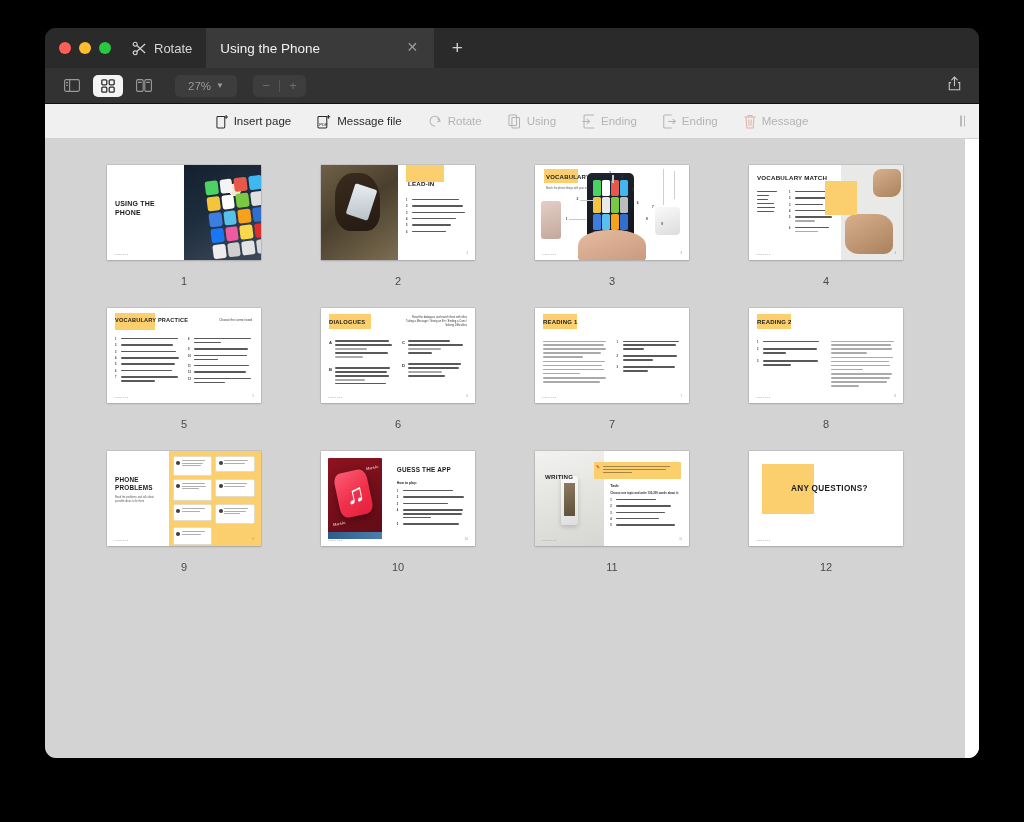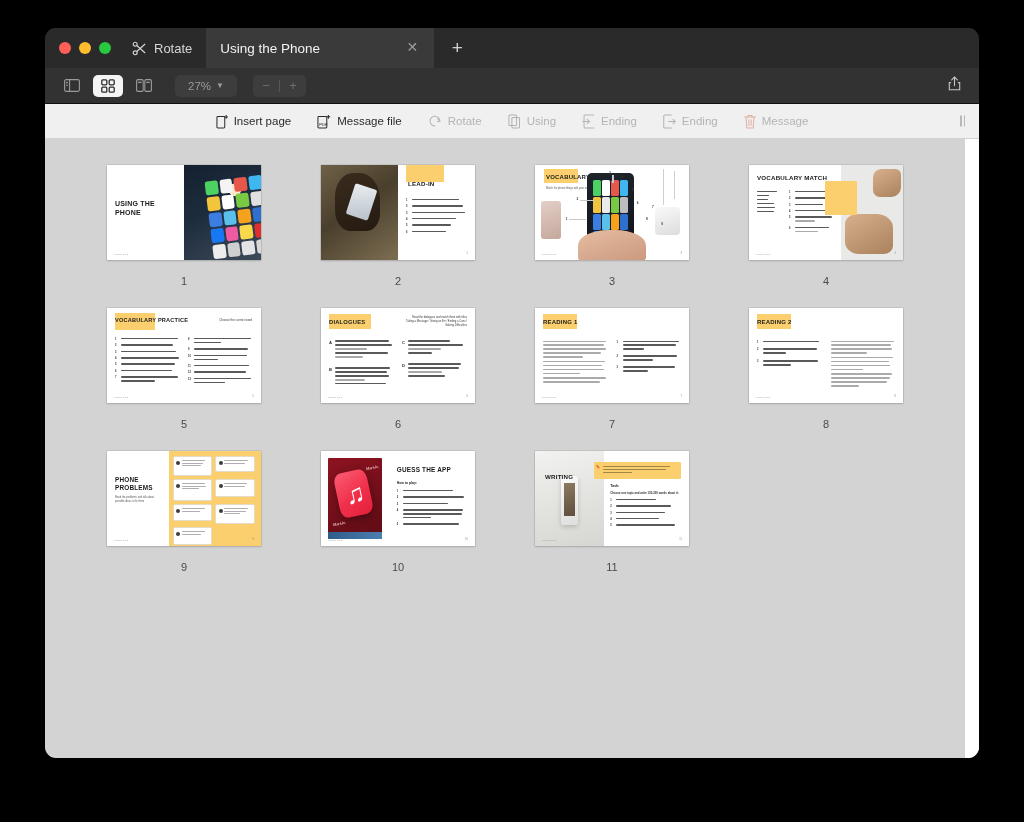--- a/index.html
+++ b/index.html
@@ -1129,16 +1129,28 @@
                     </span>
                   </div>
               </div>
               <div class="pgn">11</div>
             </div>
           </div>
         </div>
         <div class="pagenum">11</div>
       </div>
 
+      <div class="cell">
+        <div class="thumb-wrap">
+          <div class="thumb">
+            <div style="width:100%;position:relative;">
+              <div class="hl" style="position:absolute;left:13px;top:13px;width:52px;height:50px;"></div>
+              <div class="ttl" style="position:absolute;left:42px;top:33px;font-size:8.2px;letter-spacing:.3px;">ANY QUESTIONS?</div>
+              <div class="foot">Lesson 1/12</div>
+            </div>
+          </div>
+        </div>
+        <div class="pagenum">12</div>
+      </div>
 
     </div>
   </div>
 </div>
 
 </body></html>

